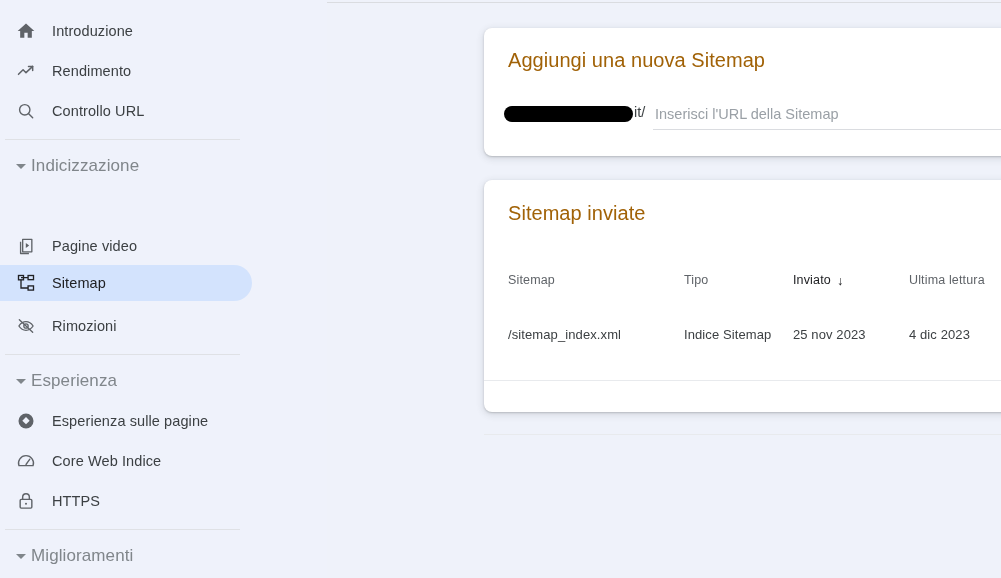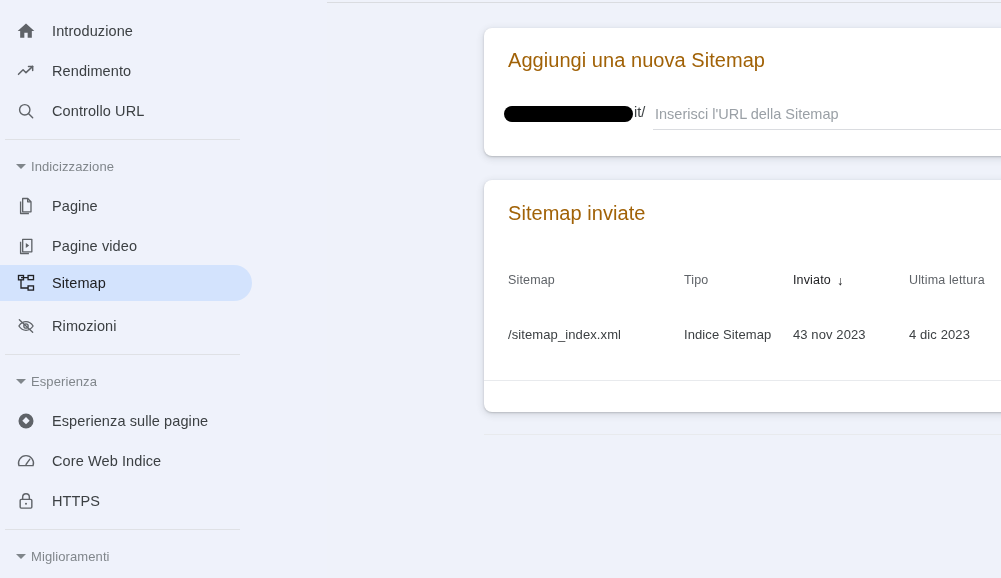--- a/index.html
+++ b/index.html
@@ -74,21 +74,21 @@
     position: absolute;
     left: 16px;
     width: 0; height: 0;
     border-left: 5px solid transparent;
     border-right: 5px solid transparent;
     border-top: 5px solid #80868b;
   }
   .section-title {
     position: absolute;
     left: 31px;
-    font-size: 13px;
+    font-size: 17px;
     color: #80868b;
     letter-spacing: .1px;
     white-space: nowrap;
   }
 
   .divider {
     position: absolute;
     left: 5px;
     width: 235px;
     height: 1px;
@@ -263,30 +263,20 @@
     <span class="nav-label">Controllo URL</span>
   </div>
 
   <div class="divider" style="top:139px"></div>
 
   <div class="section-head" style="top:154px">
     <span class="section-caret"></span>
     <span class="section-title">Indicizzazione</span>
   </div>
 
-  <div class="nav-item" style="top:188px">
-    <span class="nav-icon">
-      <svg width="20" height="20" viewBox="0 0 24 24" fill="none" stroke="currentColor" stroke-width="1.6" stroke-linejoin="round">
-          <path d="M8 3h6l4 4v12H8z"></path>
-          <path d="M14 3v4h4"></path>
-          <path d="M5.5 6.5V21h10"></path>
-        </svg>
-    </span>
-    <span class="nav-label">Pagine</span>
-  </div>
 
   <div class="nav-item" style="top:228px">
     <span class="nav-icon">
       <svg width="20" height="20" viewBox="0 0 24 24" fill="none" stroke="currentColor" stroke-width="1.6" stroke-linejoin="round">
           <rect x="8" y="4" width="11" height="15"></rect>
           <path d="M5.5 7V21h10"></path>
           <path d="M11.8 8.5l4 3-4 3z" fill="currentColor" stroke="none"></path>
         </svg>
     </span>
     <span class="nav-label">Pagine video</span>
@@ -390,21 +380,21 @@
           <span>Inviato</span><span class="sort-arrow">↓</span>
         </div>
         <div class="t-cell th c-ultima">Ultima lettura</div>
       </div>
 
       <div class="t-sep" id="t-sep-head"></div>
 
       <div class="t-row" style="top:6px">
         <div class="t-cell td c-sitemap">/sitemap_index.xml</div>
         <div class="t-cell td c-tipo">Indice Sitemap</div>
-        <div class="t-cell td c-inviato">43 nov 2023</div>
+        <div class="t-cell td c-inviato">25 nov 2023</div>
         <div class="t-cell td c-ultima">4 dic 2023</div>
       </div>
 
       <div class="t-sep" id="t-sep-row"></div>
 
     </div>
   </div>
 </div>
 
 </body></html>

